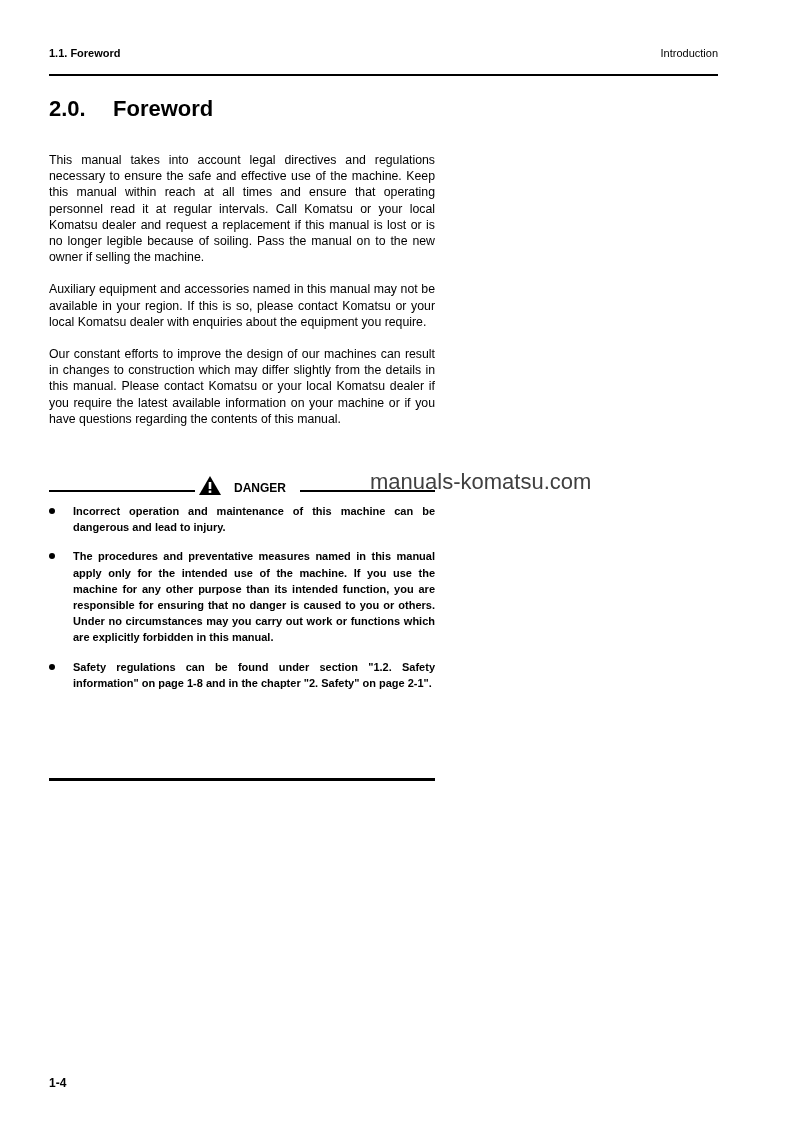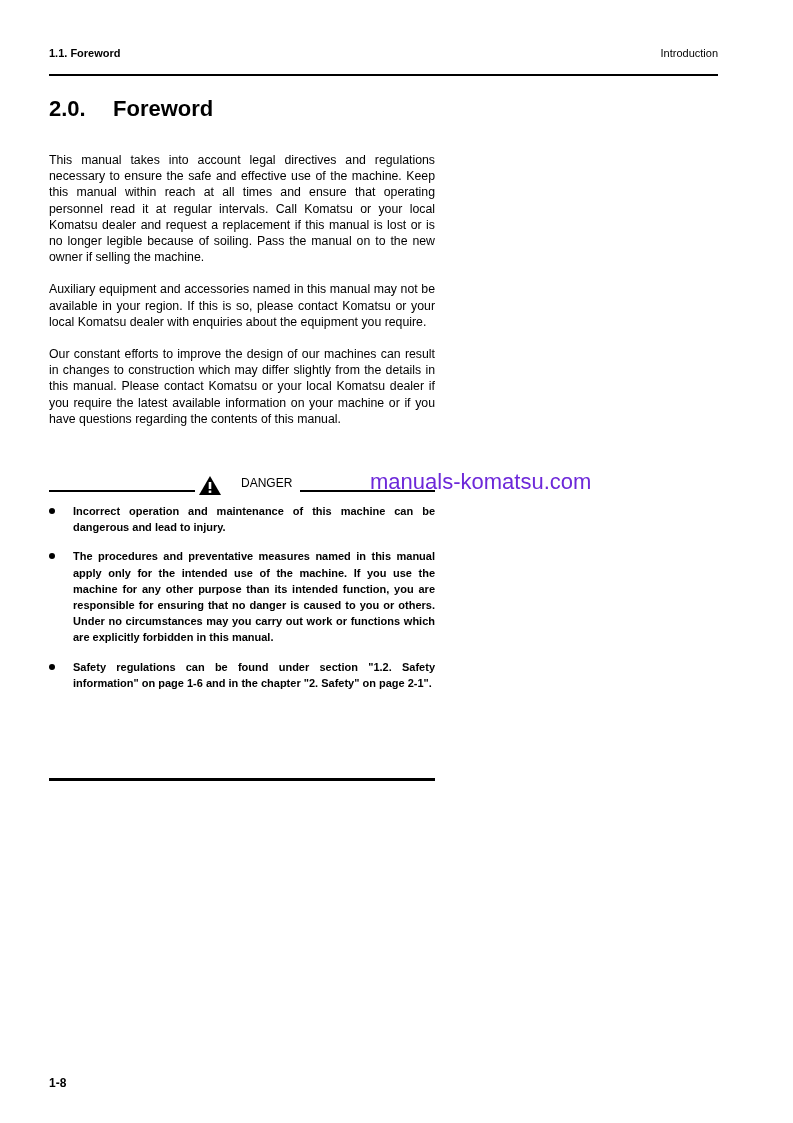--- a/index.html
+++ b/index.html
@@ -10,28 +10,28 @@
   .hdr-rule { position: absolute; left: 49px; top: 74px; width: 669px; height: 2px; background: #000; }
   .title { position: absolute; left: 49px; top: 96px; font-size: 22px; font-weight: bold; margin: 0; }
   .title .num { display: inline-block; width: 64px; }
   .col { position: absolute; left: 49px; width: 386px; }
   .para { font-size: 12.3px; line-height: 16.2px; text-align: justify; margin: 0 0 16px 0; }
   .p1 { top: 152px; }
   .danger-head { position: absolute; left: 49px; top: 474px; width: 386px; height: 24px; }
   .danger-head .rule { position: absolute; top: 16px; height: 2px; background: #000; }
   .danger-head .rule.l { left: 0; width: 146px; }
   .danger-head .rule.r { left: 251px; width: 135px; }
-  .danger-head .label { position: absolute; left: 150px; top: 2px; display: flex; align-items: flex-start; gap: 20px;
-                        font-size: 12px; font-weight: normal; }
+  .danger-head .label { position: absolute; left: 150px; top: 2px; display: flex; align-items: flex-end; gap: 13px;
+                        font-size: 12px; font-weight: bold; }
   .danger-list { position: absolute; left: 49px; top: 503px; width: 386px; margin: 0; padding: 0; list-style: none; }
   .danger-list li { position: relative; padding-left: 24px; font-size: 11px; font-weight: bold;
                     line-height: 16.2px; text-align: justify; margin-bottom: 13px; }
   .danger-list .bullet { position: absolute; left: 0; top: 5px; width: 6px; height: 6px; border-radius: 50%; background: #000; }
   .end-rule { position: absolute; left: 49px; top: 778px; width: 386px; height: 3px; background: #000; }
-  .watermark { position: absolute; left: 370px; top: 469px; font-size: 22px; color: #6d28d9; }
+  .watermark { position: absolute; left: 370px; top: 469px; font-size: 22px; color: #404040; }
   .footer { position: absolute; left: 49px; top: 1076px; font-size: 12px; font-weight: bold; }
 </style>
 </head>
 <body>
 
 <div class="hdr-left">1.1. Foreword</div>
 <div class="hdr-right">Introduction</div>
 <div class="hdr-rule"></div>
 
 <h1 class="title">
@@ -55,18 +55,18 @@
     <span>DANGER</span>
   </div>
   <div class="rule r"></div>
 </div>
 
 <div class="watermark">manuals-komatsu.com</div>
 
 <ul class="danger-list">
   <li><span class="bullet"></span><span>Incorrect operation and maintenance of this machine can be dangerous and lead to injury.</span></li>
   <li><span class="bullet"></span><span>The procedures and preventative measures named in this manual apply only for the intended use of the machine. If you use the machine for any other purpose than its intended function, you are responsible for ensuring that no danger is caused to you or others. Under no circumstances may you carry out work or functions which are explicitly forbidden in this manual.</span></li>
-  <li><span class="bullet"></span><span>Safety regulations can be found under section "1.2. Safety information" on page 1-6 and in the chapter "2. Safety" on page 2-1".</span></li>
+  <li><span class="bullet"></span><span>Safety regulations can be found under section "1.2. Safety information" on page 1-8 and in the chapter "2. Safety" on page 2-1".</span></li>
 </ul>
 
 <div class="end-rule"></div>
 
-<div class="footer">1-8</div>
+<div class="footer">1-4</div>
 
 </body></html>

